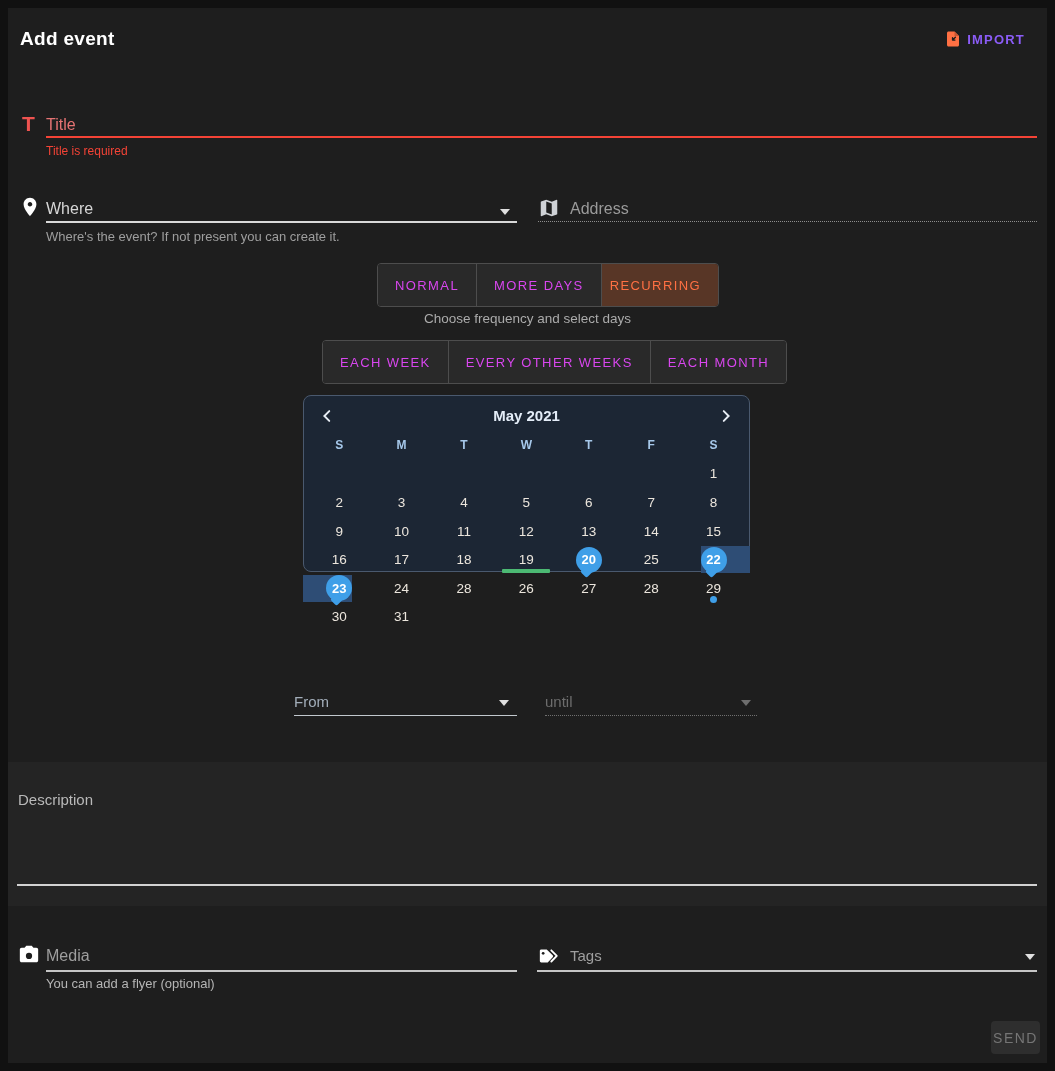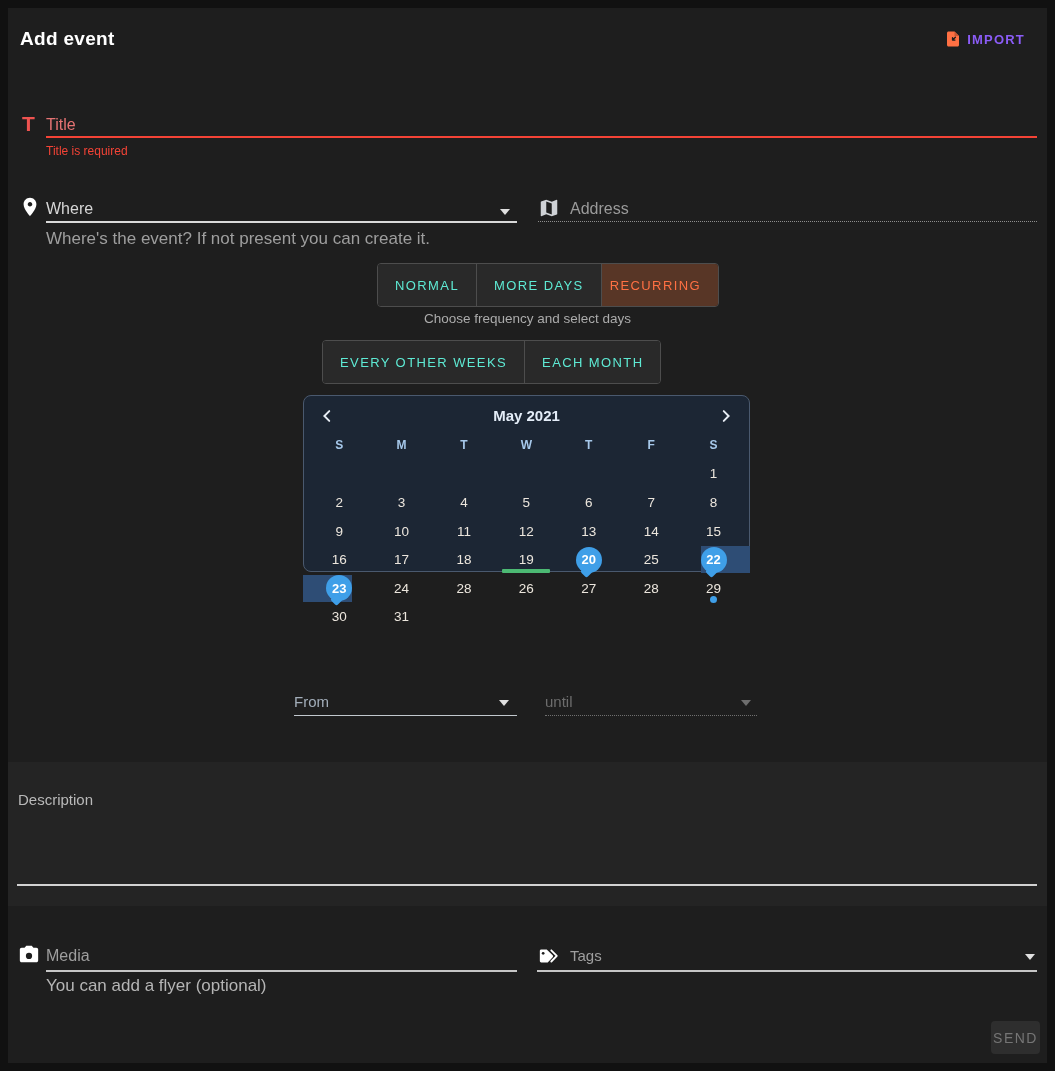--- a/index.html
+++ b/index.html
@@ -10,39 +10,39 @@
   .page-title { position:absolute; left:12px; top:20px; font-size:19px; font-weight:700; color:#ffffff; letter-spacing:.3px; }
   .import-btn { position:absolute; right:22px; top:22px; display:flex; align-items:center; gap:5px;
     background:none; border:none; color:#8b5cf6; font-family:inherit; font-size:13px; font-weight:700; letter-spacing:1.2px; cursor:pointer; }
   .import-btn svg { width:18px; height:18px; }
 
   
   .ph16 { font-size:16px; }
   .line { position:absolute; height:2px; background:#d9d9d9; }
   .thinline { position:absolute; height:1.5px; background:#c6c6c6; }
   .dotline { position:absolute; border-bottom:1.5px dotted #8f8f8f; }
-  .hint { position:absolute; font-size:17px; color:#9e9e9e; }
+  .hint { position:absolute; font-size:13px; color:#9e9e9e; }
   .arrow { position:absolute; width:0; height:0; border-left:5px solid transparent; border-right:5px solid transparent; border-top:6px solid #e0e0e0; }
   .arrow.dim { border-top-color:#6e6e6e; }
 
   
   .t-icon { position:absolute; left:14px; top:104px; font-size:21px; font-weight:700; color:#ef5350; }
   .title-ph { position:absolute; left:38px; top:108px; color:#e57373; }
   .title-line { position:absolute; left:38px; right:10px; top:128px; height:1.5px; background:#f44336; }
   .title-err { position:absolute; left:38px; top:136px; font-size:12px; color:#f44336; }
 
   
   .pin-ic { position:absolute; left:11px; top:188px; width:22px; height:22px; }
   .where-ph { position:absolute; left:38px; top:192px; color:#d6d6d6; }
   .map-ic { position:absolute; left:530px; top:189px; width:22px; height:22px; }
   .addr-ph { position:absolute; left:562px; top:192px; color:#9a9a9a; }
 
   
   .btn-group { position:absolute; display:flex; height:44px; border:1px solid #4d4d4d; border-radius:4px; overflow:hidden; }
-  .btn-group button { background:#292929; border:none; border-left:1px solid #4d4d4d; color:#5eead4;
+  .btn-group button { background:#292929; border:none; border-left:1px solid #4d4d4d; color:#d946ef;
     font-family:inherit; font-size:13px; letter-spacing:1.4px; padding:0 17px; cursor:pointer; }
   .btn-group button:first-child { border-left:none; }
   .btn-group button.active { background:#583626; color:#ff7043;padding-left:8px; }
   .mode-tabs { left:369px; top:255px; }
   .freq-group { left:314px; top:332px; }
   .freq-hint { position:absolute; left:0; right:0; top:303px; text-align:center; font-size:13.5px; color:#ababab; }
 
   
   .calendar { position:absolute; left:295px; top:387px; width:447px; height:177px; background:#1c2634;
     border:1px solid #4a596e; border-radius:8px; }
@@ -121,20 +121,21 @@
   <div class="addr-ph ph16">Address</div>
   <div class="dotline" style="left:530px; right:10px; top:213px;"></div>
 
   <div class="btn-group mode-tabs">
       <button>NORMAL</button>
       <button>MORE DAYS</button>
       <button class="active">RECURRING</button>
     </div>
   <div class="freq-hint">Choose frequency and select days</div>
   <div class="btn-group freq-group">
+      <button>EACH WEEK</button>
       <button>EVERY OTHER WEEKS</button>
       <button>EACH MONTH</button>
     </div>
 
   <div class="calendar">
     <button class="cal-chevron cal-prev">
       <svg viewBox="0 0 24 24">
         <path d="M15 5.5 L8.5 12 L15 18.5" stroke="#e8eef5" stroke-width="2.6" fill="none" stroke-linecap="round"></path>
       </svg>
     </button>

